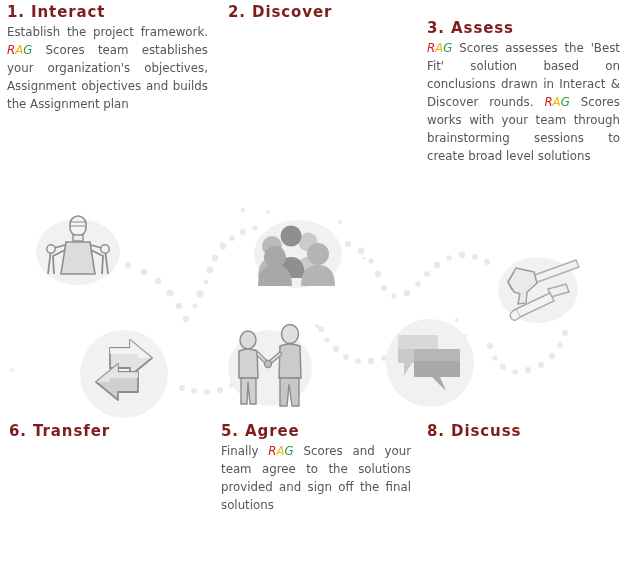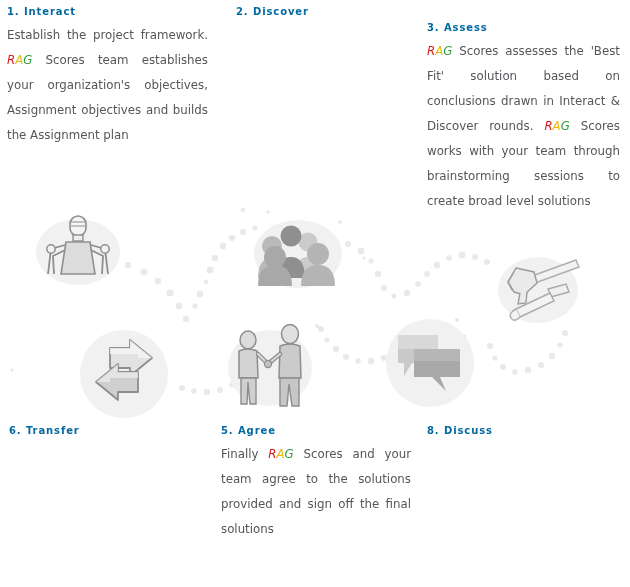--- a/index.html
+++ b/index.html
@@ -21,45 +21,45 @@
     width: 630px;
     height: 587px;
   }
 
   
   .block {
     position: absolute;
     width: 190px;
   }
   .block-title {
-    font-size: 10px;
+    font-size: 15px;
     font-weight: bold;
-    color: #0369a1;
+    color: #7f1d1d;
     letter-spacing: 0.9px;
     margin: 0 0 3px 0;
     line-height: 16px;
     font-family: "DejaVu Sans", "Liberation Sans", sans-serif;
   }
   .block-body {
     font-size: 11.8px;
     color: #55565a;
-    line-height: 25px;
+    line-height: 18px;
     text-align: justify;
     font-family: "DejaVu Sans", "Liberation Sans", sans-serif;
     margin: 0;
   }
 
   .rag { font-weight: normal; white-space: nowrap; font-style: italic; }
   .rag .r { color: #d81b1b; }
   .rag .a { color: #e8b80b; }
   .rag .g { color: #2e9b3e; }
 
   
   #blk-interact { left: 7px;   top: 4px;   width: 201px; }
-  #blk-discover { left: 236px; top: 4px;   width: 190px; }
+  #blk-discover { left: 228px; top: 4px;   width: 190px; }
   #blk-assess   { left: 427px; top: 20px;   width: 193px; }
 
   
   #blk-transfer { left: 9px;   top: 423px; width: 198px; }
   #blk-agree    { left: 221px; top: 423px; width: 190px; }
   #blk-discuss  { left: 427px; top: 423px; width: 193px; }
 
   
   .graphic {
     position: absolute;

